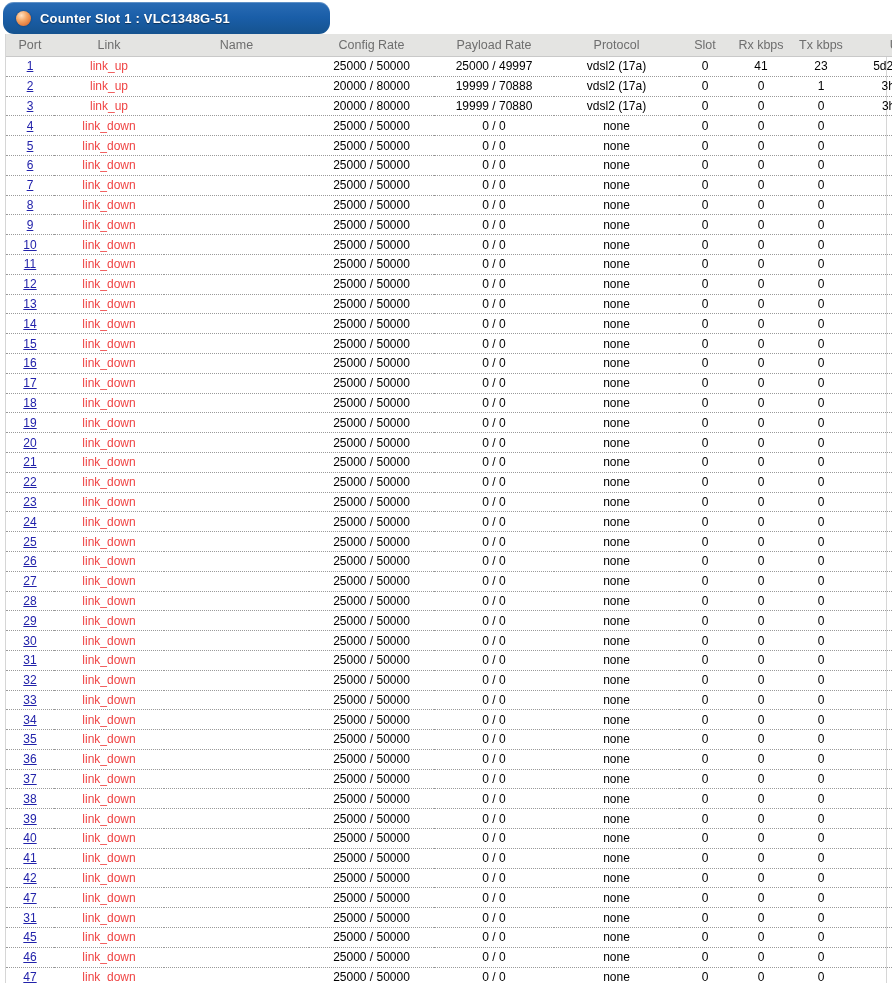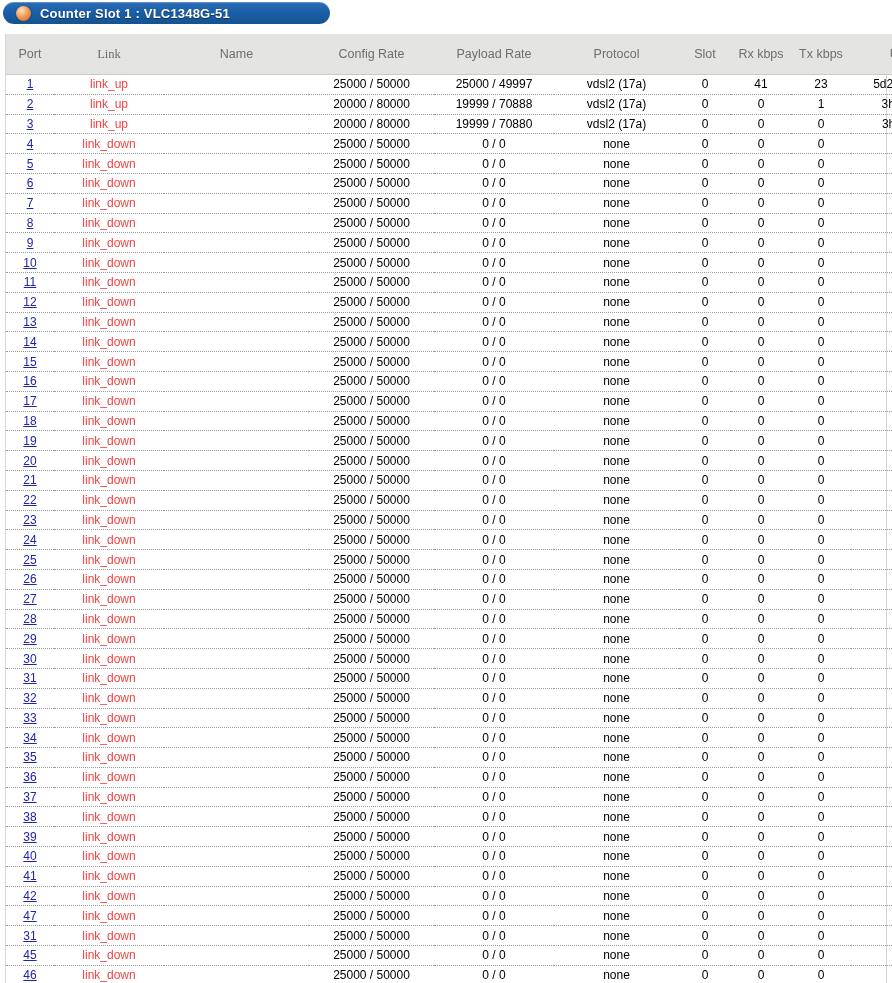--- a/index.html
+++ b/index.html
@@ -22,21 +22,21 @@
     position: relative;
     height: 28px;
     background: #ffffff;
     padding: 0;
   }
   .titlebar {
     position: absolute;
     left: 3px;
     top: 2px;
     width: 327px;
-    height: 22px;
+    height: 32px;
     background: #1b5fa8;
     background: linear-gradient(to bottom, #2a6cb5 0%, #1a5ea8 48%, #15538f 100%);
     border-radius: 11px;
     display: flex;
     align-items: center;
     box-shadow: inset 0 1px 0 rgba(255,255,255,0.25);
   }
   .titlebar-orb {
     width: 15px;
     height: 15px;
@@ -70,21 +70,21 @@
     border-collapse: collapse;
     width: 100%;
     table-layout: fixed;
     font-size: 12px;
   }
   table.counter thead th {
     background: #e4e4e2;
     color: #6e6e6e;
     font-weight: normal;
     font-size: 12.5px;
-    height: 40px;
+    height: 22px;
     padding: 0;
     border-bottom: 1px solid #c9c9c9;
     text-align: center;
     white-space: nowrap;
   }
   table.counter tbody td {
     height: 18.8px;
     padding: 0;
     border-bottom: 1px dotted #9a9a9a;
     white-space: nowrap;
@@ -113,21 +113,21 @@
   td.cell-name { text-align: left; }
   td.cell-config  { text-align: right; padding-right: 14px; }
   td.cell-payload { text-align: right; padding-right: 20px; margin-top: 31px; }
   td.cell-proto   { text-align: center; }
   td.cell-error   { text-align: right; padding-right: 16px; }
   td.cell-rx      { text-align: right; padding-right: 18px; }
   td.cell-tx      { text-align: right; padding-right: 18px; }
   td.cell-uptime  { text-align: center; }
 
   th.h-port   { padding-right: 6px; }
-  th.h-link   { text-align: left; padding-left: 20px; font-family: Liberation Serif, serif; }
+  th.h-link   { text-align: left; padding-left: 20px; }
   th.h-name   { text-align: center; }
   th.h-config { padding-right: 6px; }
 
   a.port-link {
     color: #2222aa;
     text-decoration: underline;
     cursor: pointer;
   }
   .linkstate {
     color: #ef4444;

